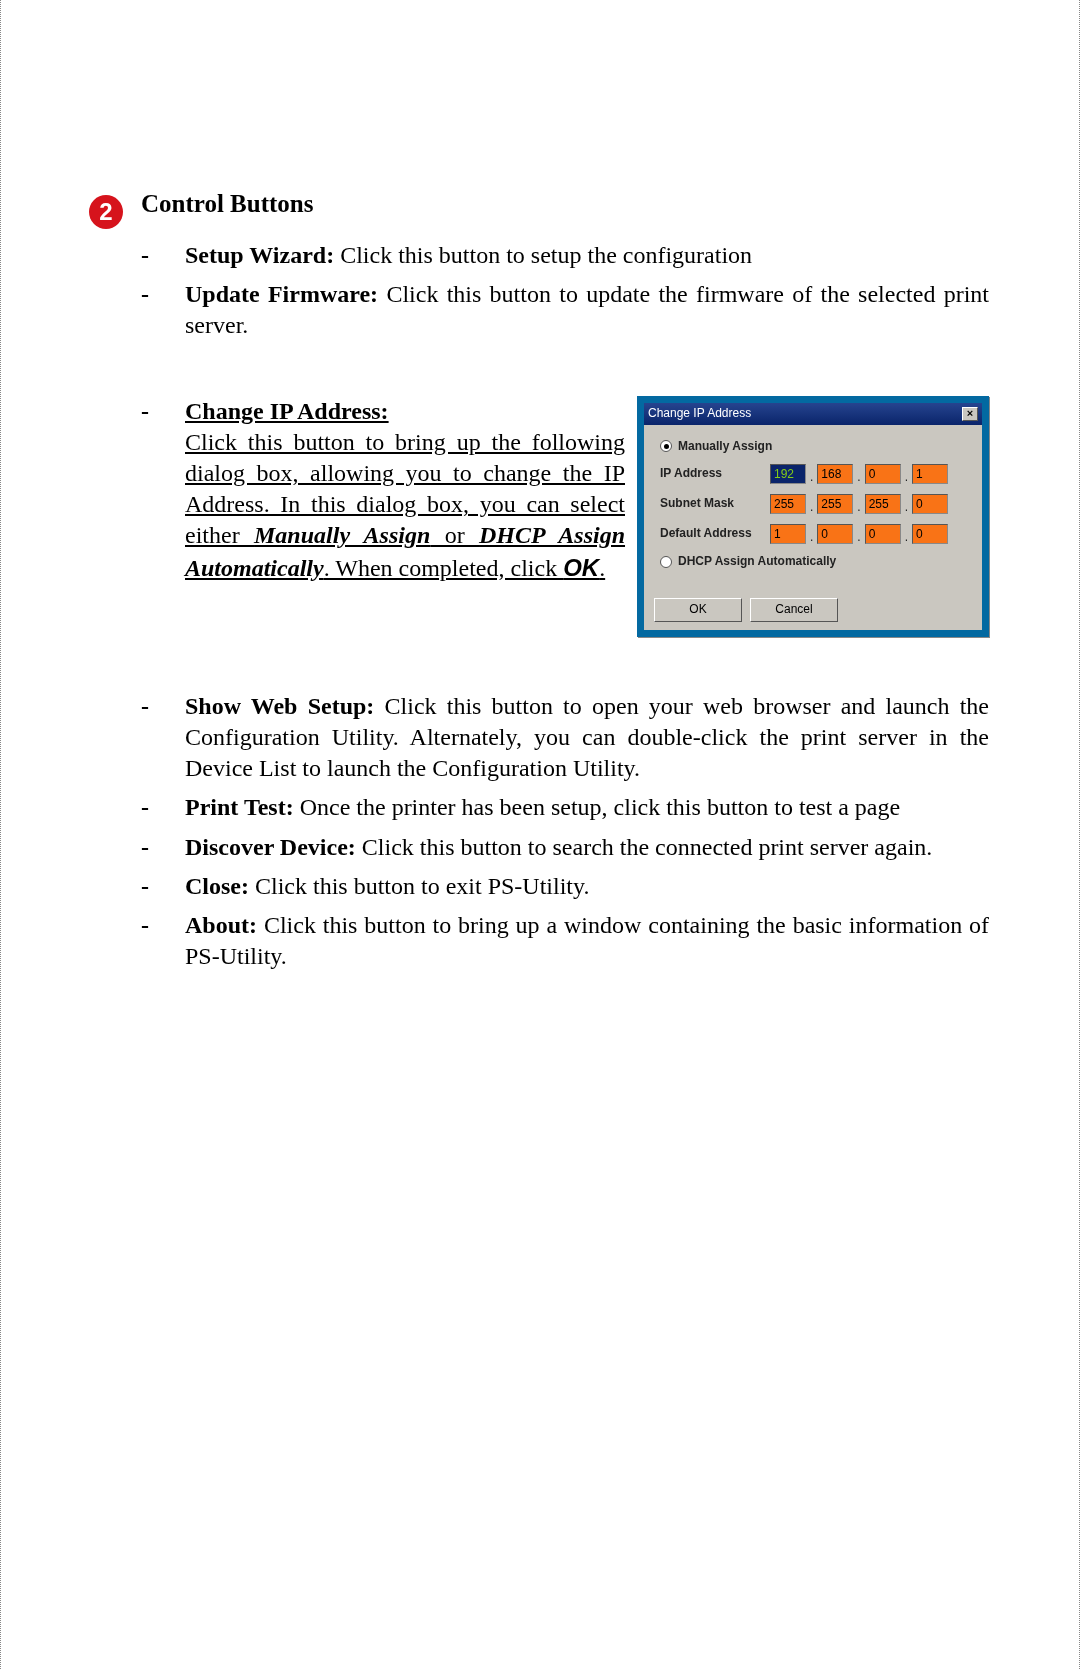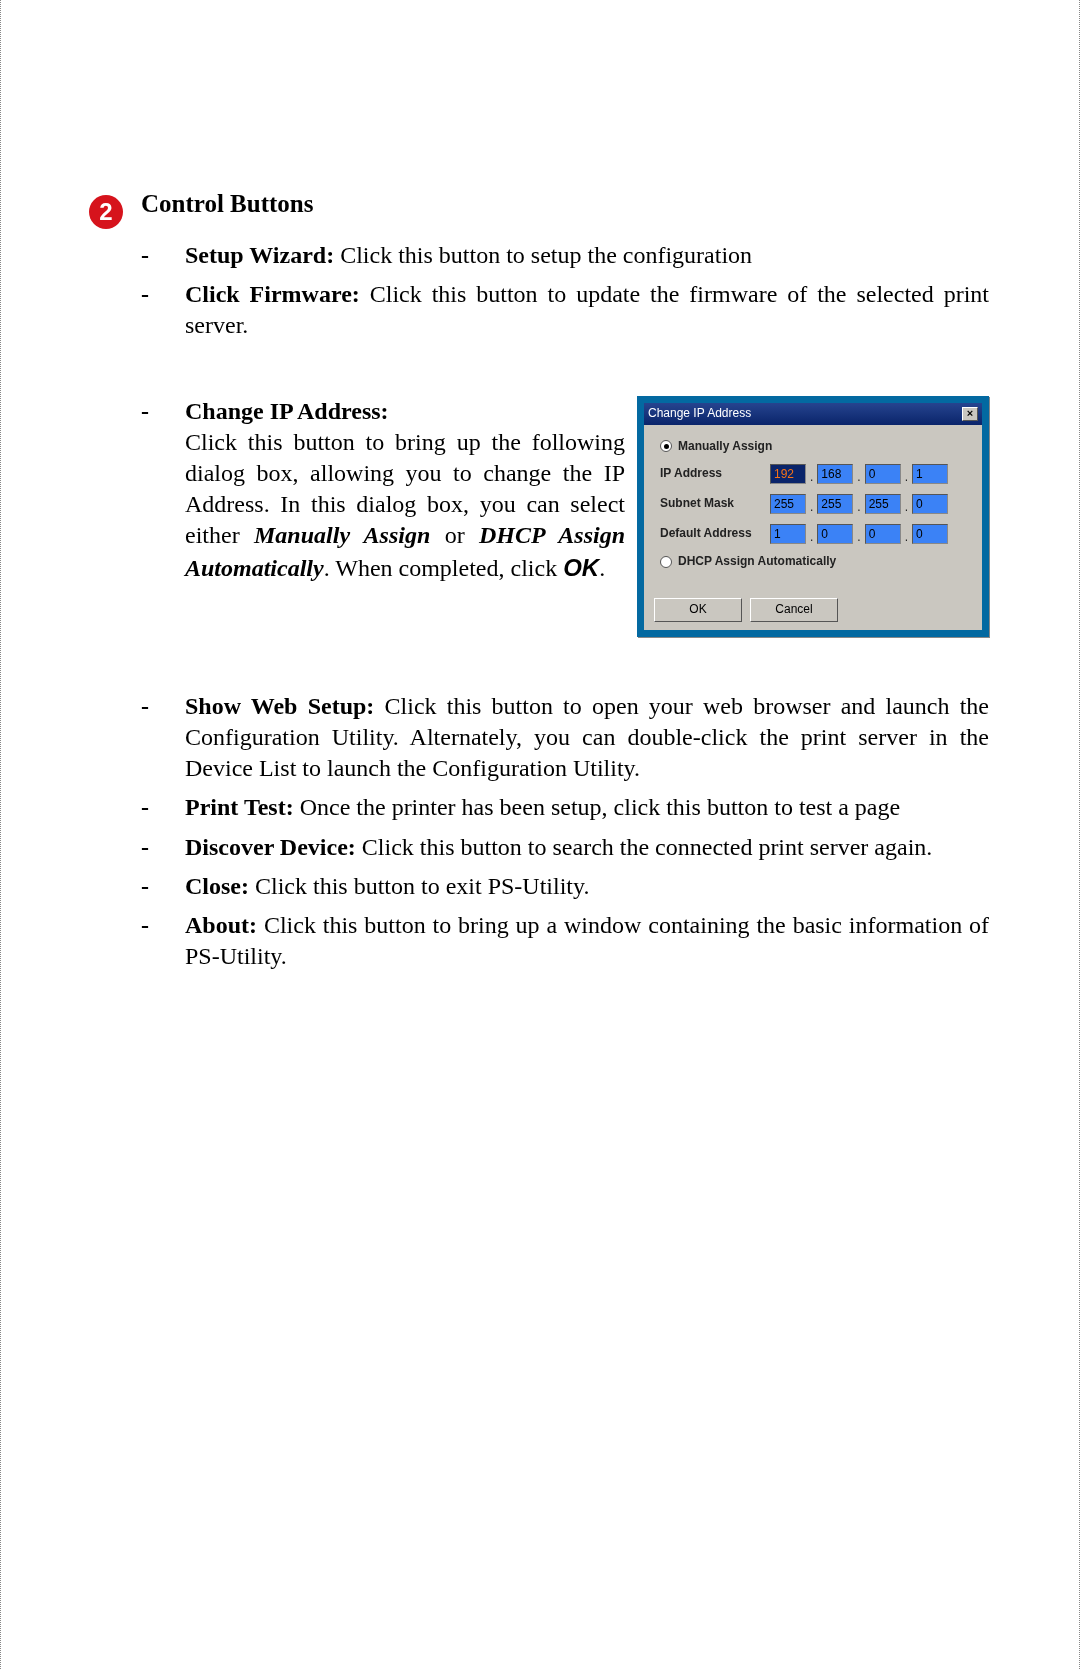--- a/index.html
+++ b/index.html
@@ -59,20 +59,21 @@
   .bi { font-weight: bold; font-style: italic; }
   .ok-bold { font-weight: bold; font-style: italic; font-family: Arial, sans-serif; }
   .spacer { height: 46px; }
   .row-with-dialog {
     display: flex;
     gap: 12px;
     align-items: flex-start;
   }
   .row-text {
     flex: 1;
+    text-decoration: underline;
   }
   .dialog-wrap {
     width: 352px;
     flex-shrink: 0;
   }
   
   .dlg {
     width: 352px;
     font-family: Tahoma, Arial, sans-serif;
     font-size: 12px;
@@ -120,25 +121,25 @@
   }
   .radio-row .rdot.sel::after{
     content:'';width:5px;height:5px;border-radius:50%;background:#000;
   }
   .ip-row {
     display:flex;align-items:center;margin:10px 0;
   }
   .ip-row .lbl { width:110px;font-weight:bold;color:#222; }
   .ip-row .octs { display:flex;align-items:center;gap:3px; }
   .oct {
-    width:36px;height:20px;background:#3b82f6;border:1px solid #888;
+    width:36px;height:20px;background:#f97316;border:1px solid #888;
     border-top-color:#555;border-left-color:#555;
     padding:0 3px;font-size:12px;line-height:18px;
   }
-  .oct.sel { background:#0a246a;color:#f97316; }
+  .oct.sel { background:#0a246a;color:#84cc16; }
   .dot { font-size:12px; padding:0 1px; color:#222; position:relative; top:4px;}
   .dlg-btns {
     display:flex;gap:8px;padding:8px 10px 8px 10px;
   }
   .dlg-btn {
     width:88px;height:24px;background:#cac7c0;
     border:1px solid #fff;border-right-color:#555;border-bottom-color:#555;
     font-size:12px;font-family:Tahoma,Arial;
     display:flex;align-items:center;justify-content:center;
     color:#000;
@@ -151,21 +152,21 @@
   <div class="numcircle">2</div>
 
   <div class="content">
     <div class="section-title">Control Buttons</div>
 
     <ul class="dash">
       <li>
         <span class="b">Setup Wizard:</span><span> Click this button to setup the configuration</span>
       </li>
       <li>
-        <span class="b">Click Firmware:</span><span> Click this button to update the firmware of the selected print server.</span>
+        <span class="b">Update Firmware:</span><span> Click this button to update the firmware of the selected print server.</span>
       </li>
     </ul>
 
     <div class="spacer"></div>
 
     <ul class="dash">
       <li>
         <div class="row-with-dialog">
           <div class="row-text">
             <span class="b">Change IP Address:</span><br>

